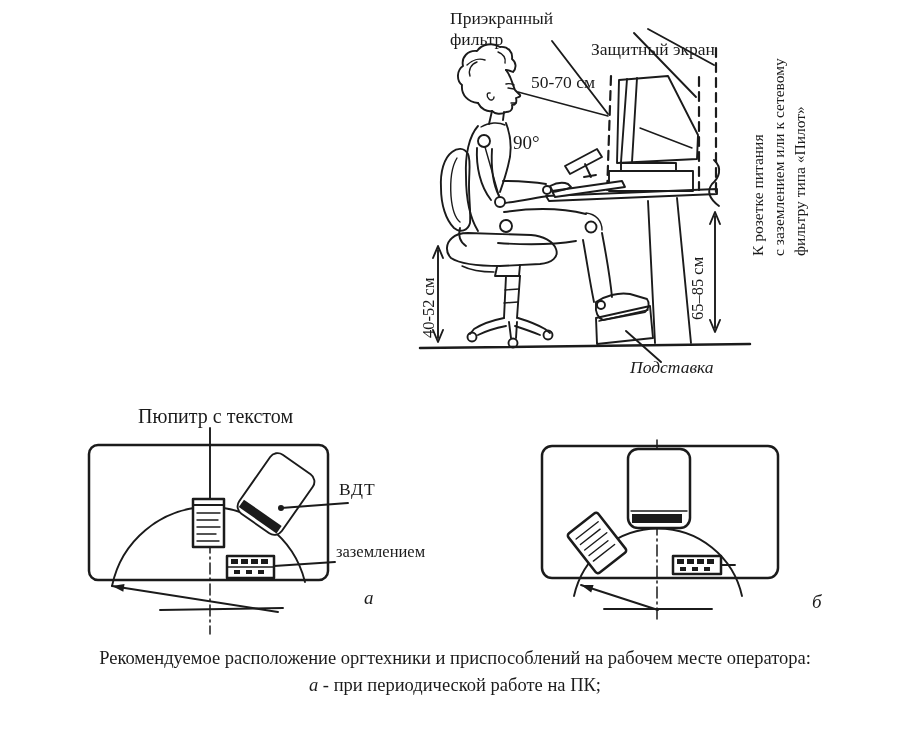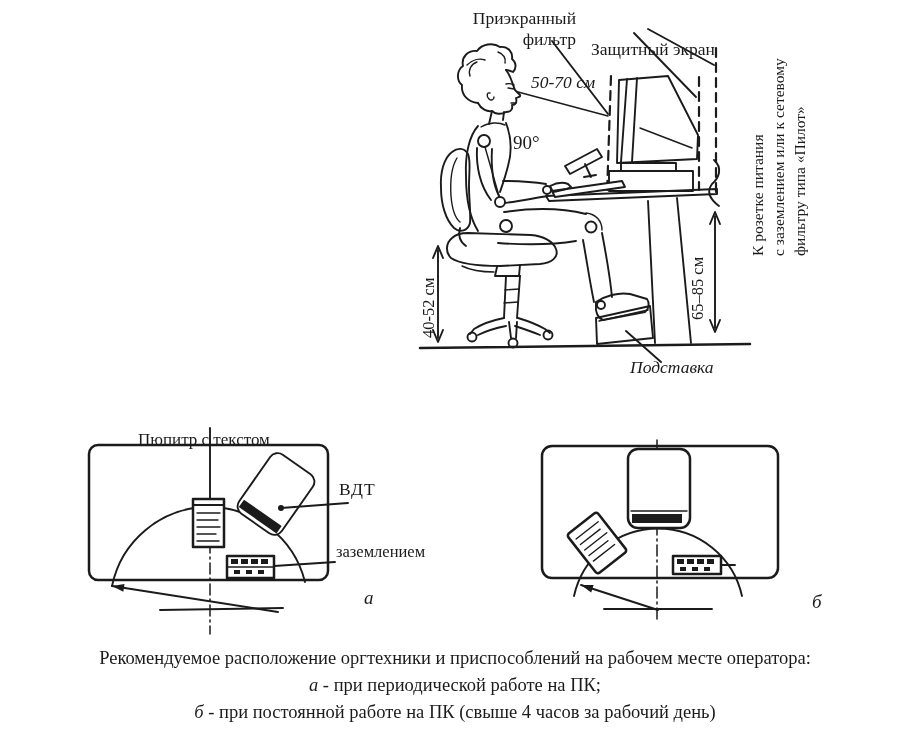--- a/index.html
+++ b/index.html
@@ -12,21 +12,21 @@
   }
   svg { position:absolute; left:0; top:0; }
   .s  { fill:none; stroke:var(--ink); stroke-width:1.9; stroke-linecap:round; stroke-linejoin:round; }
   .s2 { stroke-width:2.5; }
   .sthin { stroke-width:1.4; }
   .wfill { fill:var(--paper); }
   .ink { fill:var(--ink); stroke:none; }
   .dash { stroke-dasharray:9 6; stroke-width:2.2; }
   .dashdot { stroke-dasharray:11 4 2 4; stroke-width:1.5; }
   .lbl { position:absolute; white-space:nowrap; font-size:17.5px; line-height:21px; color:var(--ink); }
-  .wrap { white-space:normal; text-align:right; }
+  .wrap { white-space:normal; text-align:left; }
   .rot { transform:rotate(-90deg); transform-origin:0 0; white-space:nowrap; }
   .it { font-style:italic; }
   .sub { font-size:19px; font-style:italic; }
   .caption { position:absolute; left:0; top:645px; width:910px; text-align:center;
              font-size:18.5px; line-height:27px; }
 </style>
 </head>
 <body>
 
 <svg width="910" height="734" viewBox="0 0 910 734">
@@ -214,43 +214,42 @@
       <path class="s" d="M 581,585 L 658,610"></path>
       <polygon class="ink" points="581,585 591.2,592.5 593.6,584.9"></polygon>
     </g>
   </g>
 </svg>
 
 <div class="lbl wrap" style="left:450px; top:8px; width:126px;">Приэкранный фильтр</div>
 
 <div class="lbl" style="left:591px; top:11px;margin-top:28px;">Защитный экран</div>
 
-<div class="lbl" style="left:531px; top:72px;font-style:italic;">50-70 см</div>
+<div class="lbl" style="left:531px; top:72px;">50-70 см</div>
 
 <div class="lbl" style="left:513px; top:132px; font-size:19px;">90°</div>
 
 <div class="lbl rot" style="left:418px; top:338px; width:84px; font-size:16.5px;">40-52 см</div>
 
 <div class="lbl rot" style="left:687px; top:320px; width:86px; font-size:16.5px;">65–85 см</div>
 
 <div class="lbl" style="left:630px; top:357px;font-style:italic;">Подставка</div>
 
 <div class="lbl rot" style="left:747px; top:256px; width:250px; font-size:15.5px; line-height:21px;">
   <div>К розетке питания</div>
   <div>с заземлением или к сетевому</div>
   <div>фильтру типа «Пилот»</div>
 </div>
 
-<div class="lbl" style="left:138px; top:406px; font-size:17px;margin-top:23px;">Пюпитр с текстом</div>
+<div class="lbl" style="left:138px; top:406px; font-size:20px;">Пюпитр с текстом</div>
 
 <div class="lbl" style="left:339px; top:479px; letter-spacing:1px;">ВДТ</div>
 
 <div class="lbl" style="left:336px; top:541px; font-size:16.5px;">заземлением</div>
 
 <div class="lbl sub" style="left:364px; top:587px;">а</div>
 
 <div class="lbl sub" style="left:812px; top:591px;">б</div>
 
 <div class="caption">
   <div>Рекомендуемое расположение оргтехники и приспособлений на рабочем месте оператора:</div>
   <div><span class="it">а</span><span> - при периодической работе на ПК;</span></div>
-  <div><span class="it">б</span><span> - при постоянной работе на ПК (свыше 4 часов за рабочий день)</span></div>
 </div>
 
 </body></html>

